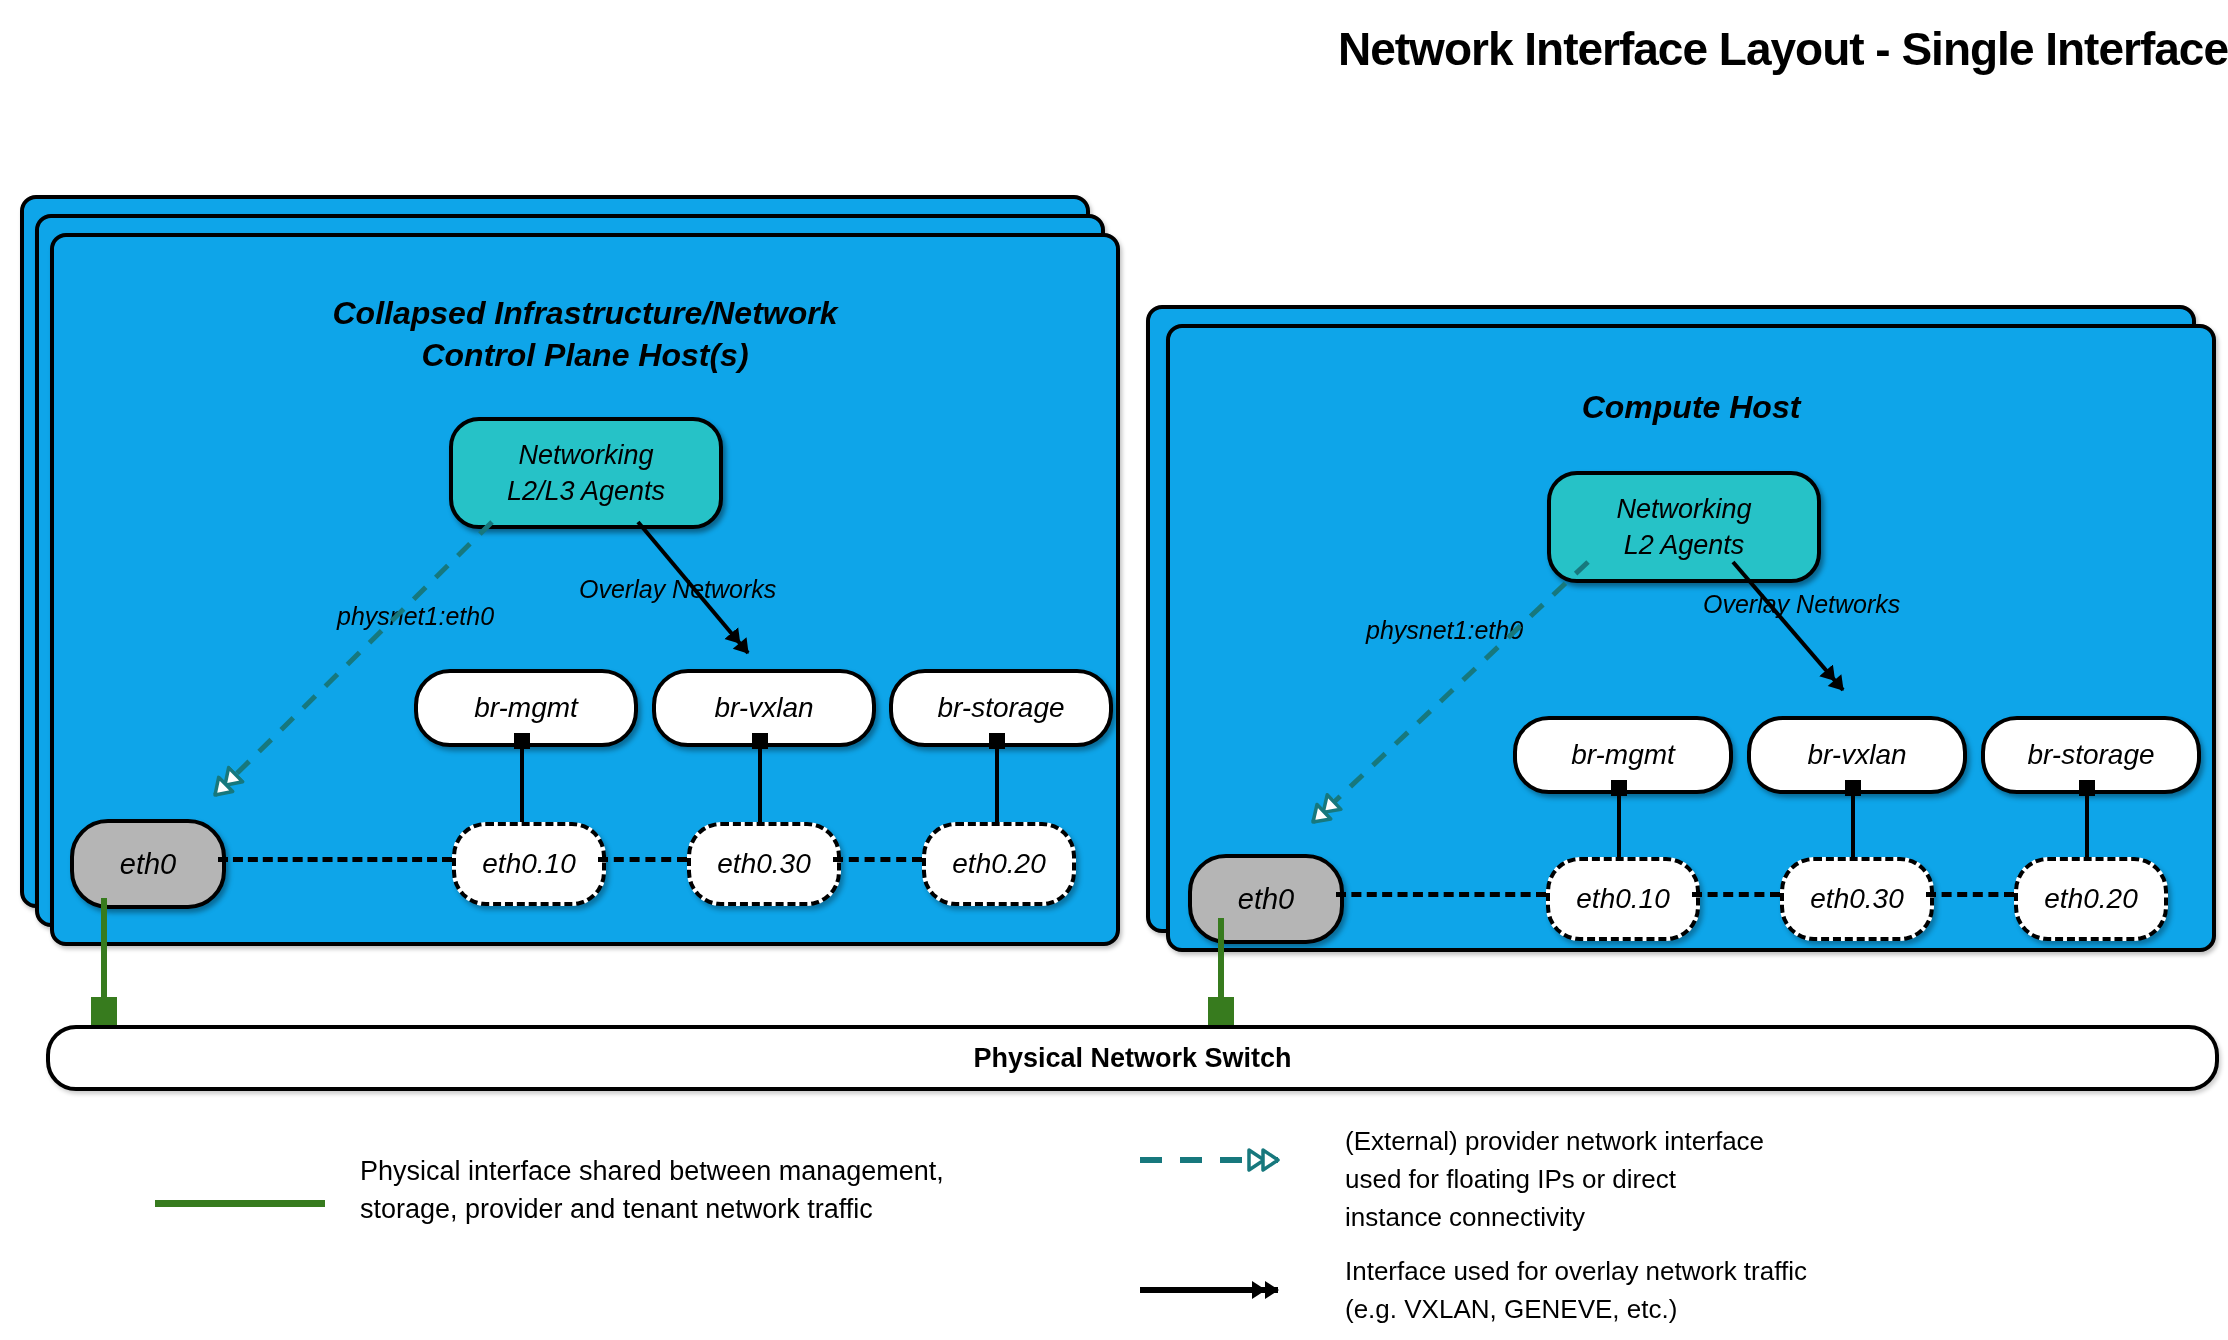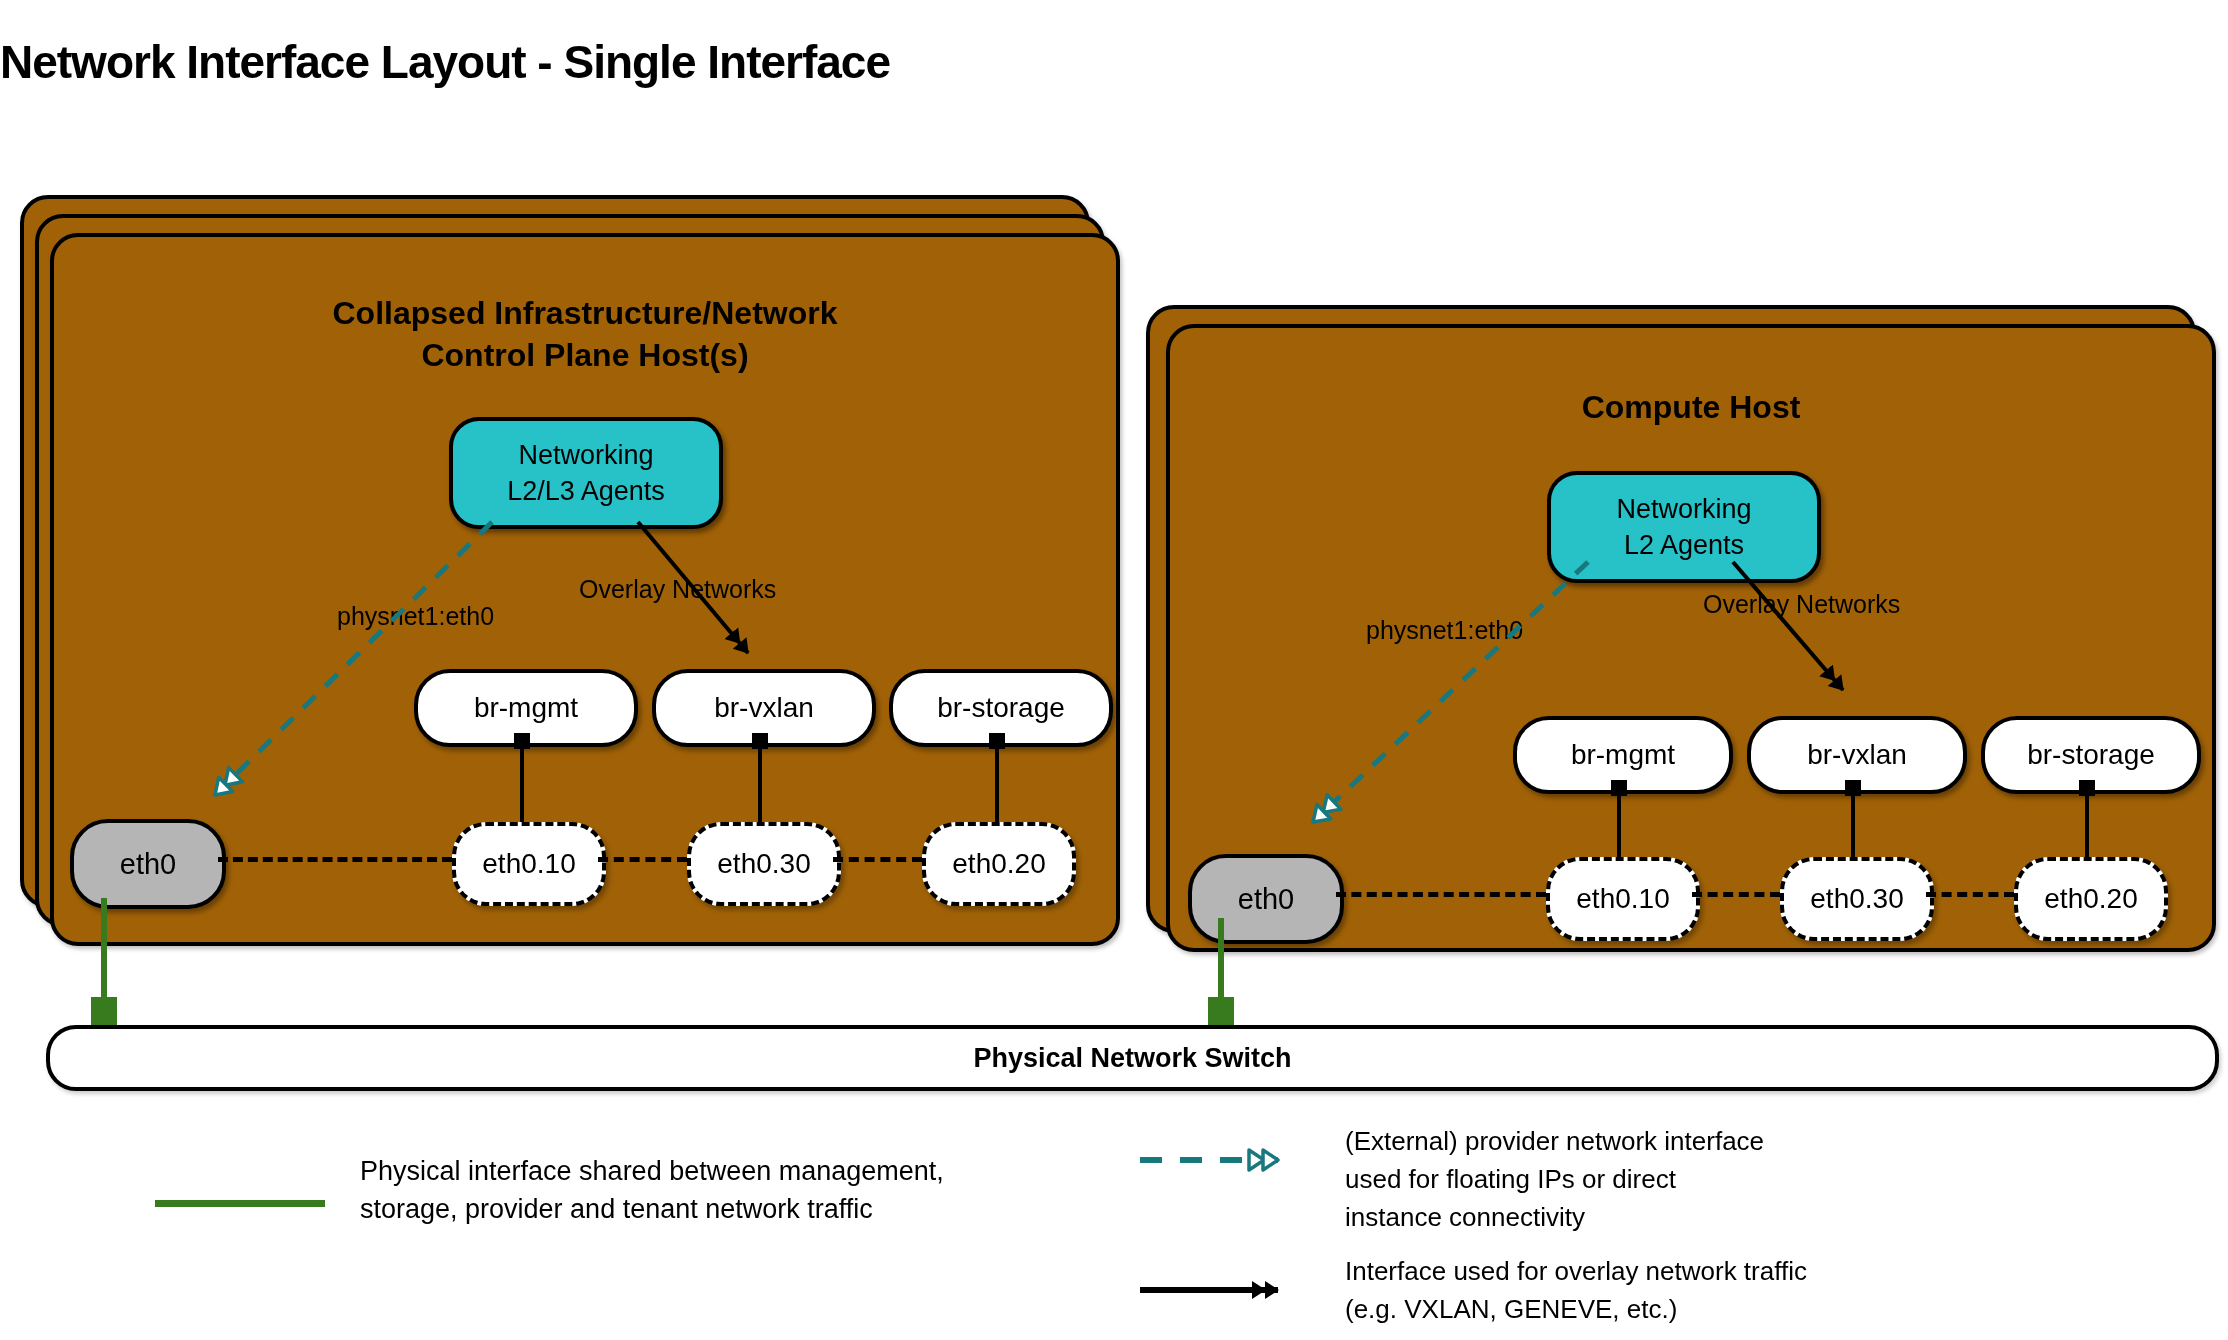--- a/index.html
+++ b/index.html
@@ -2,26 +2,26 @@
 <html><head>
 <meta charset="utf-8">
 <style>
   html,body{margin:0;padding:0;background:#fff;}
   .canvas{position:relative;width:2228px;height:1340px;background:#fff;
           font-family:"Liberation Sans",sans-serif;color:#000;overflow:hidden;}
   .abs{position:absolute;}
   .pre{white-space:pre-line;}
 
   
-  .main-title{left:0;top:35px;width:100%;text-align:left;
+  .main-title{left:0;top:22px;width:100%;text-align:right;
               font-size:46px;font-weight:bold;letter-spacing:-1px;}
 
   
-  .card{position:absolute;background:#a16207;border:4px solid #000;border-radius:28px;
-        box-shadow:2px 3px 4px rgba(0,0,0,0.25);}
+  .card{position:absolute;background:#0ea5e9;border:4px solid #000;border-radius:16px;
+        box-shadow:2px 3px 4px rgba(0,0,0,0.25);font-style:italic;}
   .host-title{text-align:center;font-weight:bold;font-size:32px;line-height:42px;}
 
   
   .agent{background:#26c2c7;border:4px solid #000;border-radius:30px;
          box-shadow:3px 4px 5px rgba(0,0,0,0.4);
          display:flex;align-items:center;justify-content:center;text-align:center;
          font-size:27px;line-height:36px;}
   .bridge{background:#fff;border:4px solid #000;border-radius:36px;
           box-shadow:3px 4px 5px rgba(0,0,0,0.35);
           display:flex;align-items:center;justify-content:center;font-size:28px;}

